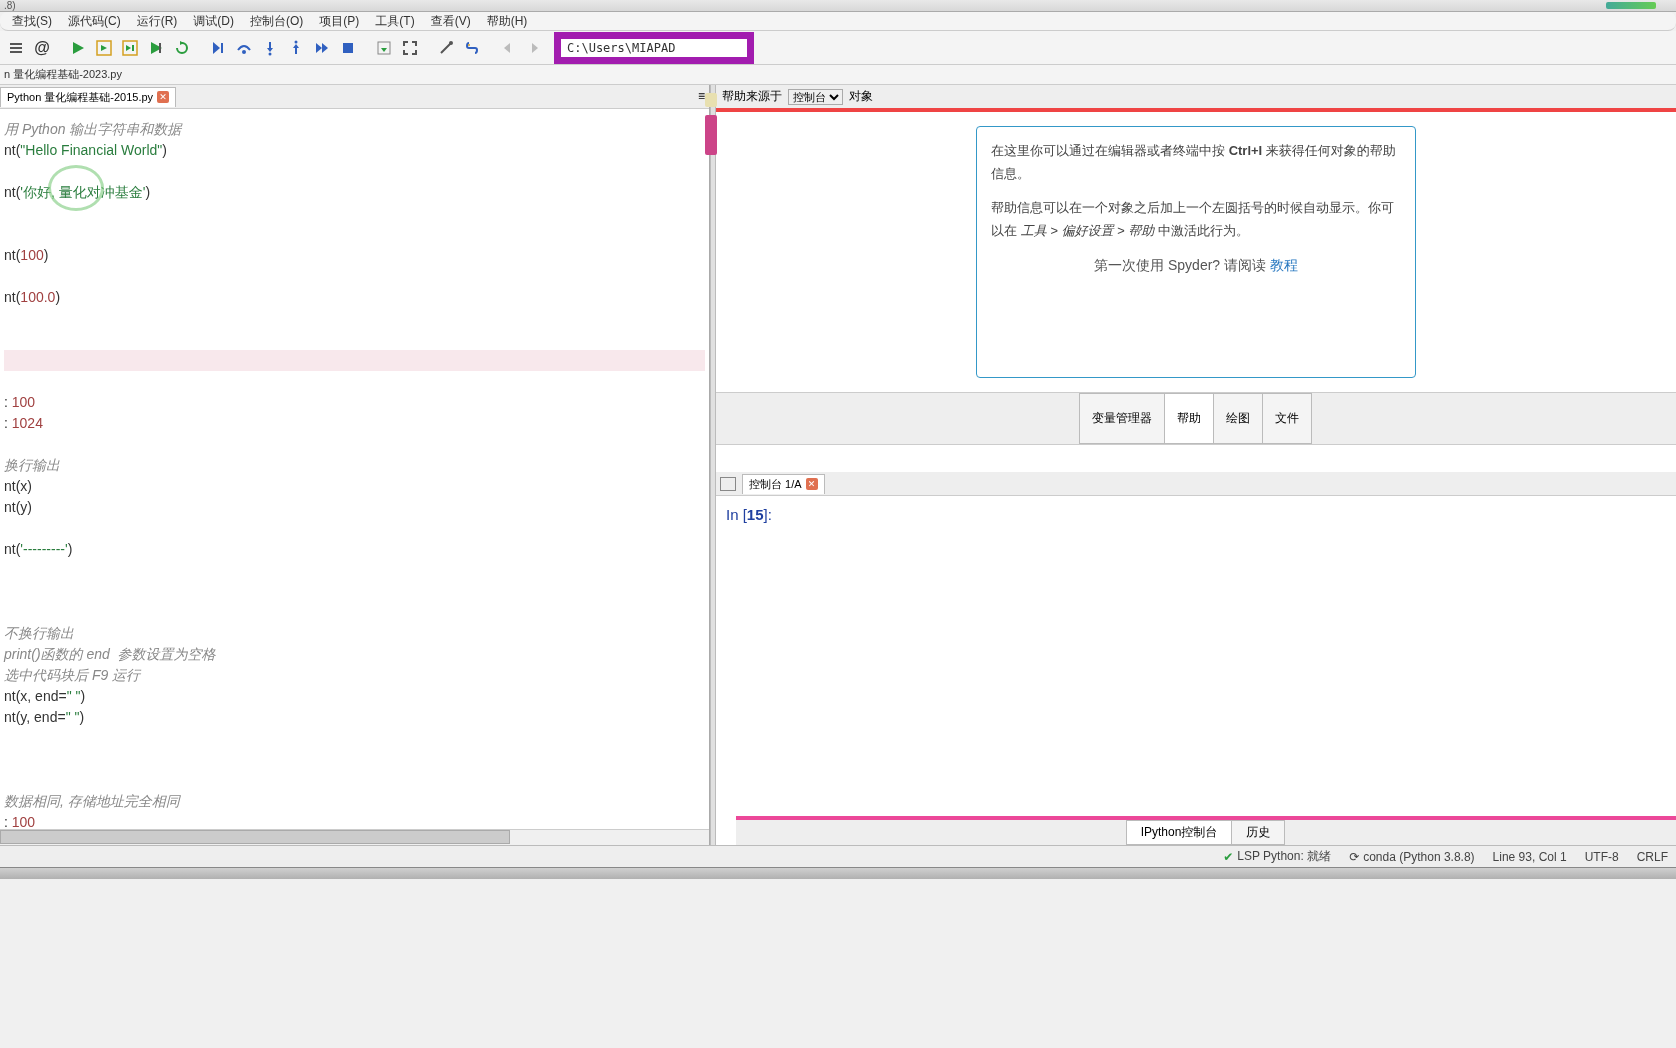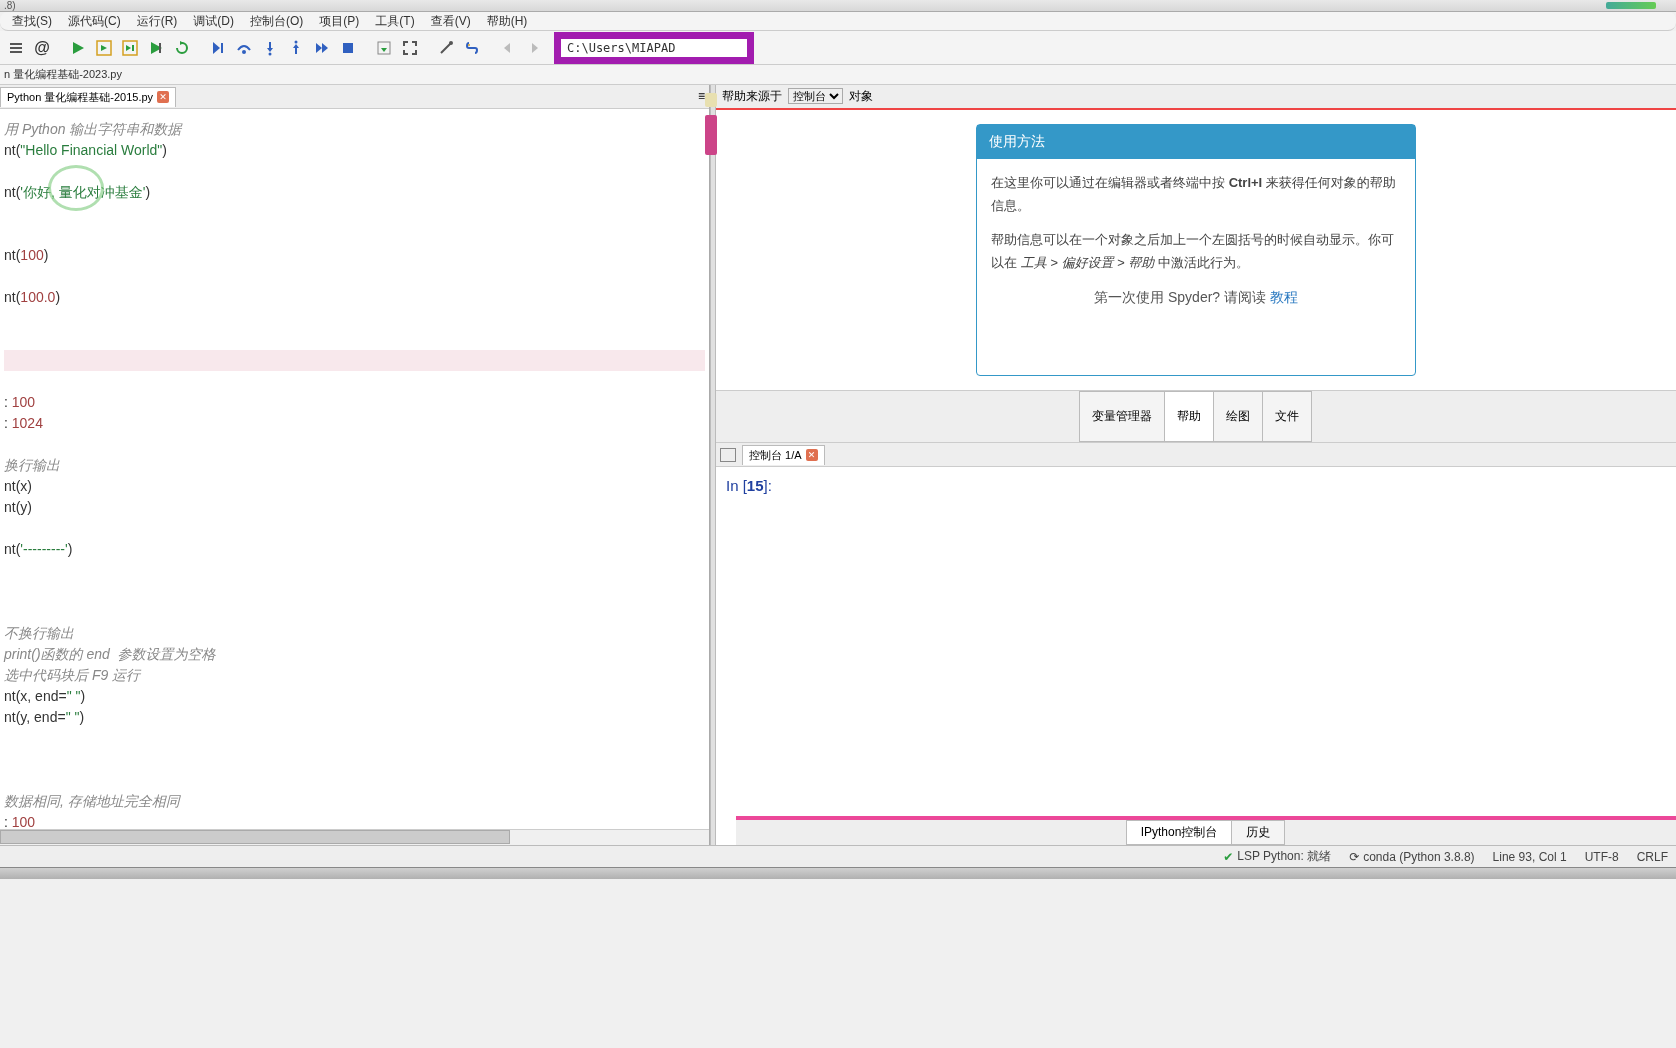--- a/index.html
+++ b/index.html
@@ -22,35 +22,35 @@
 .editor-body { flex: 1; background: #fff; overflow: hidden; position: relative; }
 .code { font-family: Consolas, "Courier New", monospace; font-size: 14px; line-height: 1.5; padding: 10px 4px; white-space: pre; color: #333; }
 .code .comment { color: #888; font-style: italic; }
 .code .string { color: #2a7d3e; }
 .code .number { color: #a04040; }
 .highlight-line { background: #f8e8ec; display: block; width: 100%; }
 .highlight-ring { position: absolute; border: 3px solid #7cc97c; border-radius: 50%; width: 56px; height: 46px; left: 48px; top: 56px; opacity: 0.6; pointer-events: none; }
 .scrollbar-h { height: 16px; background: #f0f0f0; border-top: 1px solid #ccc; position: relative; }
 .scrollbar-h .thumb { position: absolute; left: 0; width: 510px; height: 14px; background: #ccc; border: 1px solid #aaa; top: 0; }
 .right-panel { flex: 1; display: flex; flex-direction: column; background: #f4f4f4; }
-.help-header { padding: 3px 6px; display: flex; align-items: flex-start; gap: 6px; font-size: 12px; border-bottom: 2px solid #ef4444; background: #eee; }
+.help-header { padding: 3px 6px; display: flex; align-items: center; gap: 6px; font-size: 12px; border-bottom: 4px solid #ef4444; background: #eee; }
 .help-header select { font-size: 11px; border: 1px solid #aaa; }
 .help-body { flex: 0 0 280px; background: #fff; padding: 14px 10px; display: flex; justify-content: center; }
 .help-card { width: 440px; border: 1px solid #3498c8; border-radius: 4px; background: #fff; }
 .help-card-title { background: #3498c8; color: #fff; padding: 8px 12px; font-size: 14px; }
 .help-card-body { padding: 12px 14px; font-size: 13px; color: #444; line-height: 1.8; }
 .help-card-body b { font-weight: bold; }
 .help-card-body i { font-style: italic; }
 .help-card-body .link { color: #2878c0; }
 .help-footer { text-align: center; padding: 10px; font-size: 14px; color: #555; }
 .right-tabs { display: flex; justify-content: center; gap: 0; border-top: 1px solid #ccc; border-bottom: 1px solid #ccc; background: #eee; }
 .right-tabs span { padding: 16px 12px; border: 1px solid #bbb; background: #f4f4f4; font-size: 12px; cursor: pointer; margin-left: -1px; }
 .right-tabs span.active { background: #fff; }
 .console-panel { flex: 1; display: flex; flex-direction: column; background: #fff; }
-.console-tabs { display: flex; align-items: center; background: #eee; border-bottom: 1px solid #ccc; height: 24px; padding: 0 4px; gap: 6px; }
+.console-tabs { display: flex; align-items: center; background: #eee; border-bottom: 1px solid #ccc; height: 24px; padding: 0 4px; gap: 6px; margin-top: 27px; }
 .console-tabs .icon { width: 16px; height: 14px; border: 1px solid #888; display: inline-block; }
 .console-tab { background: #fff; border: 1px solid #bbb; border-bottom: none; padding: 2px 6px; display: flex; align-items: center; gap: 4px; font-size: 11px; }
 .console-body { flex: 1; padding: 10px 10px; font-family: Consolas, monospace; font-size: 15px; color: #333; }
 .console-body .prompt-in { color: #2040a0; }
 .console-body .prompt-num { color: #2040a0; font-weight: bold; }
 .bottom-tabs { display: flex; justify-content: center; border-top: 4px solid #ec4899; background: #eee; margin-left: 20px; }
 .bottom-tabs span { padding: 3px 14px; border: 1px solid #bbb; background: #f4f4f4; font-size: 12px; cursor: pointer; margin-left: -1px; }
 .bottom-tabs span.active { background: #fff; }
 .statusbar { height: 22px; background: #eee; border-top: 1px solid #bbb; display: flex; align-items: center; justify-content: flex-end; padding: 0 8px; gap: 18px; font-size: 12px; color: #444; font-family: Consolas, monospace; }
 .statusbar .item { display: flex; align-items: center; gap: 4px; }
@@ -226,21 +226,20 @@
   </div>
 
   <div class="right-panel">
     <div class="help-header">
       <span>帮助来源于</span>
       <select><option>控制台</option></select>
       <span>对象</span>
     </div>
     <div class="help-body">
       <div class="help-card">
-        <div class="help-card-title">使用方法</div>
         <div class="help-card-body">
           <p><span>在这里你可以通过在编辑器或者终端中按 </span><b>Ctrl+I</b><span> 来获得任何对象的帮助信息。</span></p>
           <p style="margin-top:10px"><span>帮助信息可以在一个对象之后加上一个左圆括号的时候自动显示。你可以在 </span><i>工具 &gt; 偏好设置 &gt; 帮助</i><span> 中激活此行为。</span></p>
           <div class="help-footer">
             <span>第一次使用 Spyder? 请阅读 </span><span class="link">教程</span>
           </div>
         </div>
       </div>
     </div>
     <div class="right-tabs">

